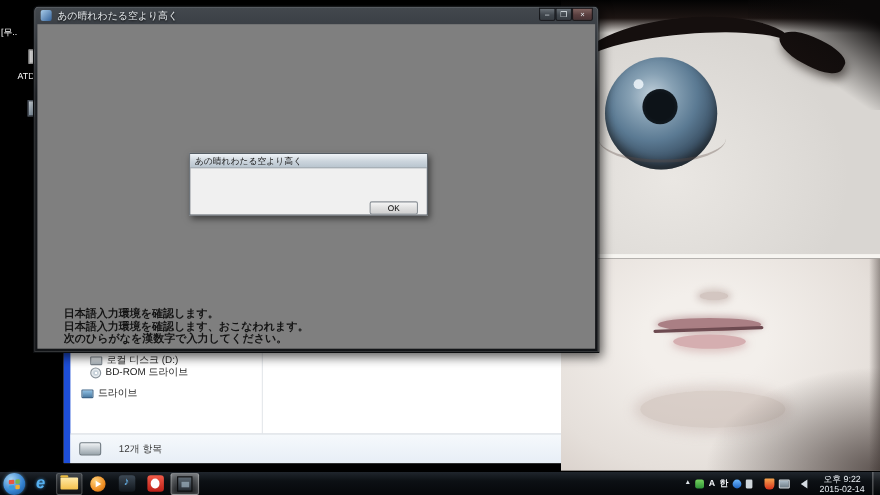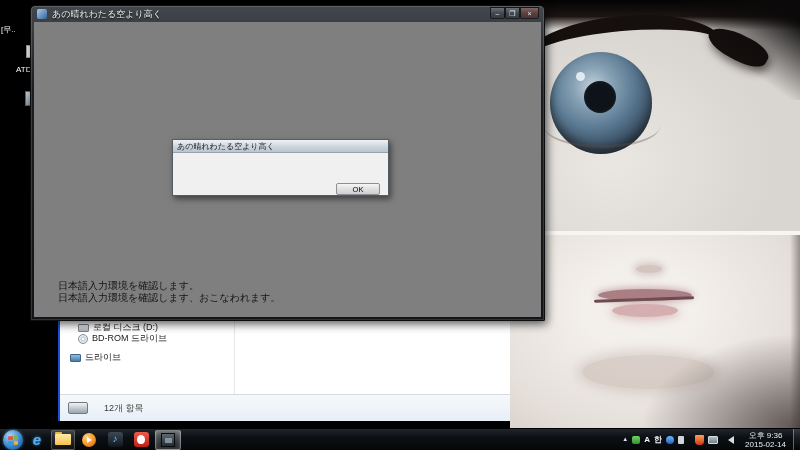--- a/index.html
+++ b/index.html
@@ -51,21 +51,21 @@
   
   .dt-label { position:absolute; color:#fff; font-size:8px; text-shadow:1px 1px 1px #000; z-index:1; white-space:nowrap; }
   .dt-label-1 { left:1px; top:24px; }
   .dt-label-2 { left:1px; top:65px;padding-left:15px; }
   .dt-ico-1 { left:26px; top:45px; width:7px; height:13px; background:#e9e9e9; border:1px solid #9a9a9a; z-index:1; }
   .dt-ico-2 { left:25px; top:91px; width:11px; height:15px;
     background:linear-gradient(#ccd5dc,#8c9dab); border:1px solid #5c6570; z-index:1; }
 
   
   .explorer { left:58px; top:317px; width:452px; height:104px; background:#fff;
-    border-top:1px solid #98a0a7; border-left:2px solid #1d4ed8; z-index:2; }
+    border-top:1px solid #98a0a7; border-left:6px solid #1d4ed8; z-index:2; }
   .ex-nav { position:absolute; left:0; top:0; width:174px; bottom:27px; overflow:hidden; }
   .ex-item { position:absolute; display:flex; align-items:center; gap:4px; font-size:9px; color:#222; white-space:nowrap; }
   .ex-item-1 { left:18px; top:3px; }
   .ex-item-2 { left:18px; top:14px; }
   .ex-item-3 { left:10px; top:33px; }
   .ico-disk { width:11px; height:8px; background:linear-gradient(#eef1f3,#aab3ba); border:1px solid #7b848c; border-radius:1px; }
   .ico-disc { width:10px; height:10px; border-radius:50%; border:1px solid #8a939b;
     background:radial-gradient(circle, #fff 18%, #c8d2da 20% 34%, #e9edf0 60%, #b6c0c8); }
   .ico-net { width:11px; height:8px; background:linear-gradient(#8fc0e4,#4d7ca3); border:1px solid #3d6488; border-radius:1px; }
   .ex-sep { position:absolute; left:174px; top:0; bottom:27px; width:1px; background:#e4e7ea; }
@@ -83,21 +83,21 @@
   .gw-appicon { width:10px; height:10px; margin-left:6px; border-radius:2px;
     background:linear-gradient(135deg,#a9cdea,#35639b); flex:0 0 auto; }
   .gw-title { color:#e9edf0; font-size:9px; margin-left:5px; text-shadow:0 1px 2px #000;
     flex:1; white-space:nowrap; overflow:hidden; }
   .gw-buttons { display:flex; margin-right:5px; margin-top:-3px; }
   .gw-btn { width:15px; height:12px; font-size:7px; color:#e7edf1; text-align:center; line-height:11px;
     background:linear-gradient(rgba(170,180,190,.38), rgba(70,80,90,.22) 55%, rgba(40,46,52,.3));
     border:1px solid rgba(15,17,20,.85); border-radius:0 0 2px 2px; }
   .gw-btn.close { width:19px;
     background:linear-gradient(rgba(205,135,120,.45), rgba(140,55,45,.35) 55%, rgba(90,30,25,.4)); }
-  .gw-body { position:absolute; left:3px; right:3px; top:16px; bottom:3px; background:#7f7f7f; overflow:hidden; }
+  .gw-body { position:absolute; left:3px; right:3px; top:16px; bottom:3px; background:#7f7f7f; overflow:hidden;font-weight:bold; }
   .gw-text { position:absolute; left:24px; top:258px; font-size:10px; color:#141414; line-height:11.5px; white-space:nowrap; }
 
   
   .dialog { left:172px; top:139px; width:217px; height:57px; background:#f0f0f0;
     border:1px solid #555d64; box-shadow:2px 3px 6px rgba(0,0,0,.5); z-index:4; }
   .dlg-title { height:13px; line-height:13px; padding-left:4px; font-size:8px; color:#1a1a1a;
     background:linear-gradient(#eff3f7, #ccd5dd 55%, #b9c5cf); border-bottom:1px solid #98a2ab;
     white-space:nowrap; overflow:hidden; }
   .dlg-msg { position:absolute; left:8px; top:17px; font-size:8px; color:#000; white-space:nowrap; }
   .dlg-input { position:absolute; left:6px; top:29px; width:204px; height:13px; background:#fff;
@@ -221,20 +221,21 @@
       <span class="gw-buttons">
         <span class="gw-btn">–</span>
         <span class="gw-btn">❒</span>
         <span class="gw-btn close">×</span>
       </span>
     </div>
     <div class="gw-body">
       <div class="gw-text">
         <div>日本語入力環境を確認します。</div>
         <div>日本語入力環境を確認します、おこなわれます。</div>
+        <div>次のひらがなを漢数字で入力してください。</div>
       </div>
     </div>
   </div>
 
   <div class="abs dialog">
     <div class="dlg-title">あの晴れわたる空より高く</div>
     <div class="dlg-ok">OK</div>
   </div>
 
   <div class="abs taskbar">
@@ -270,20 +271,20 @@
       <span class="tray-green"></span>
       <span class="tray-ime">A</span>
       <span class="tray-ime">한</span>
       <span class="tray-blue"></span>
       <span class="tray-page"></span>
       <span class="tray-gap"></span>
       <span class="tray-shield"></span>
       <span class="tray-net"></span>
       <span class="tray-vol"></span>
       <div class="tb-clock">
-        <div>오후 9:36</div>
+        <div>오후 9:22</div>
         <div>2015-02-14</div>
       </div>
       <div class="tb-showdesktop"></div>
     </div>
   </div>
 
 </div>
 
 </body></html>

